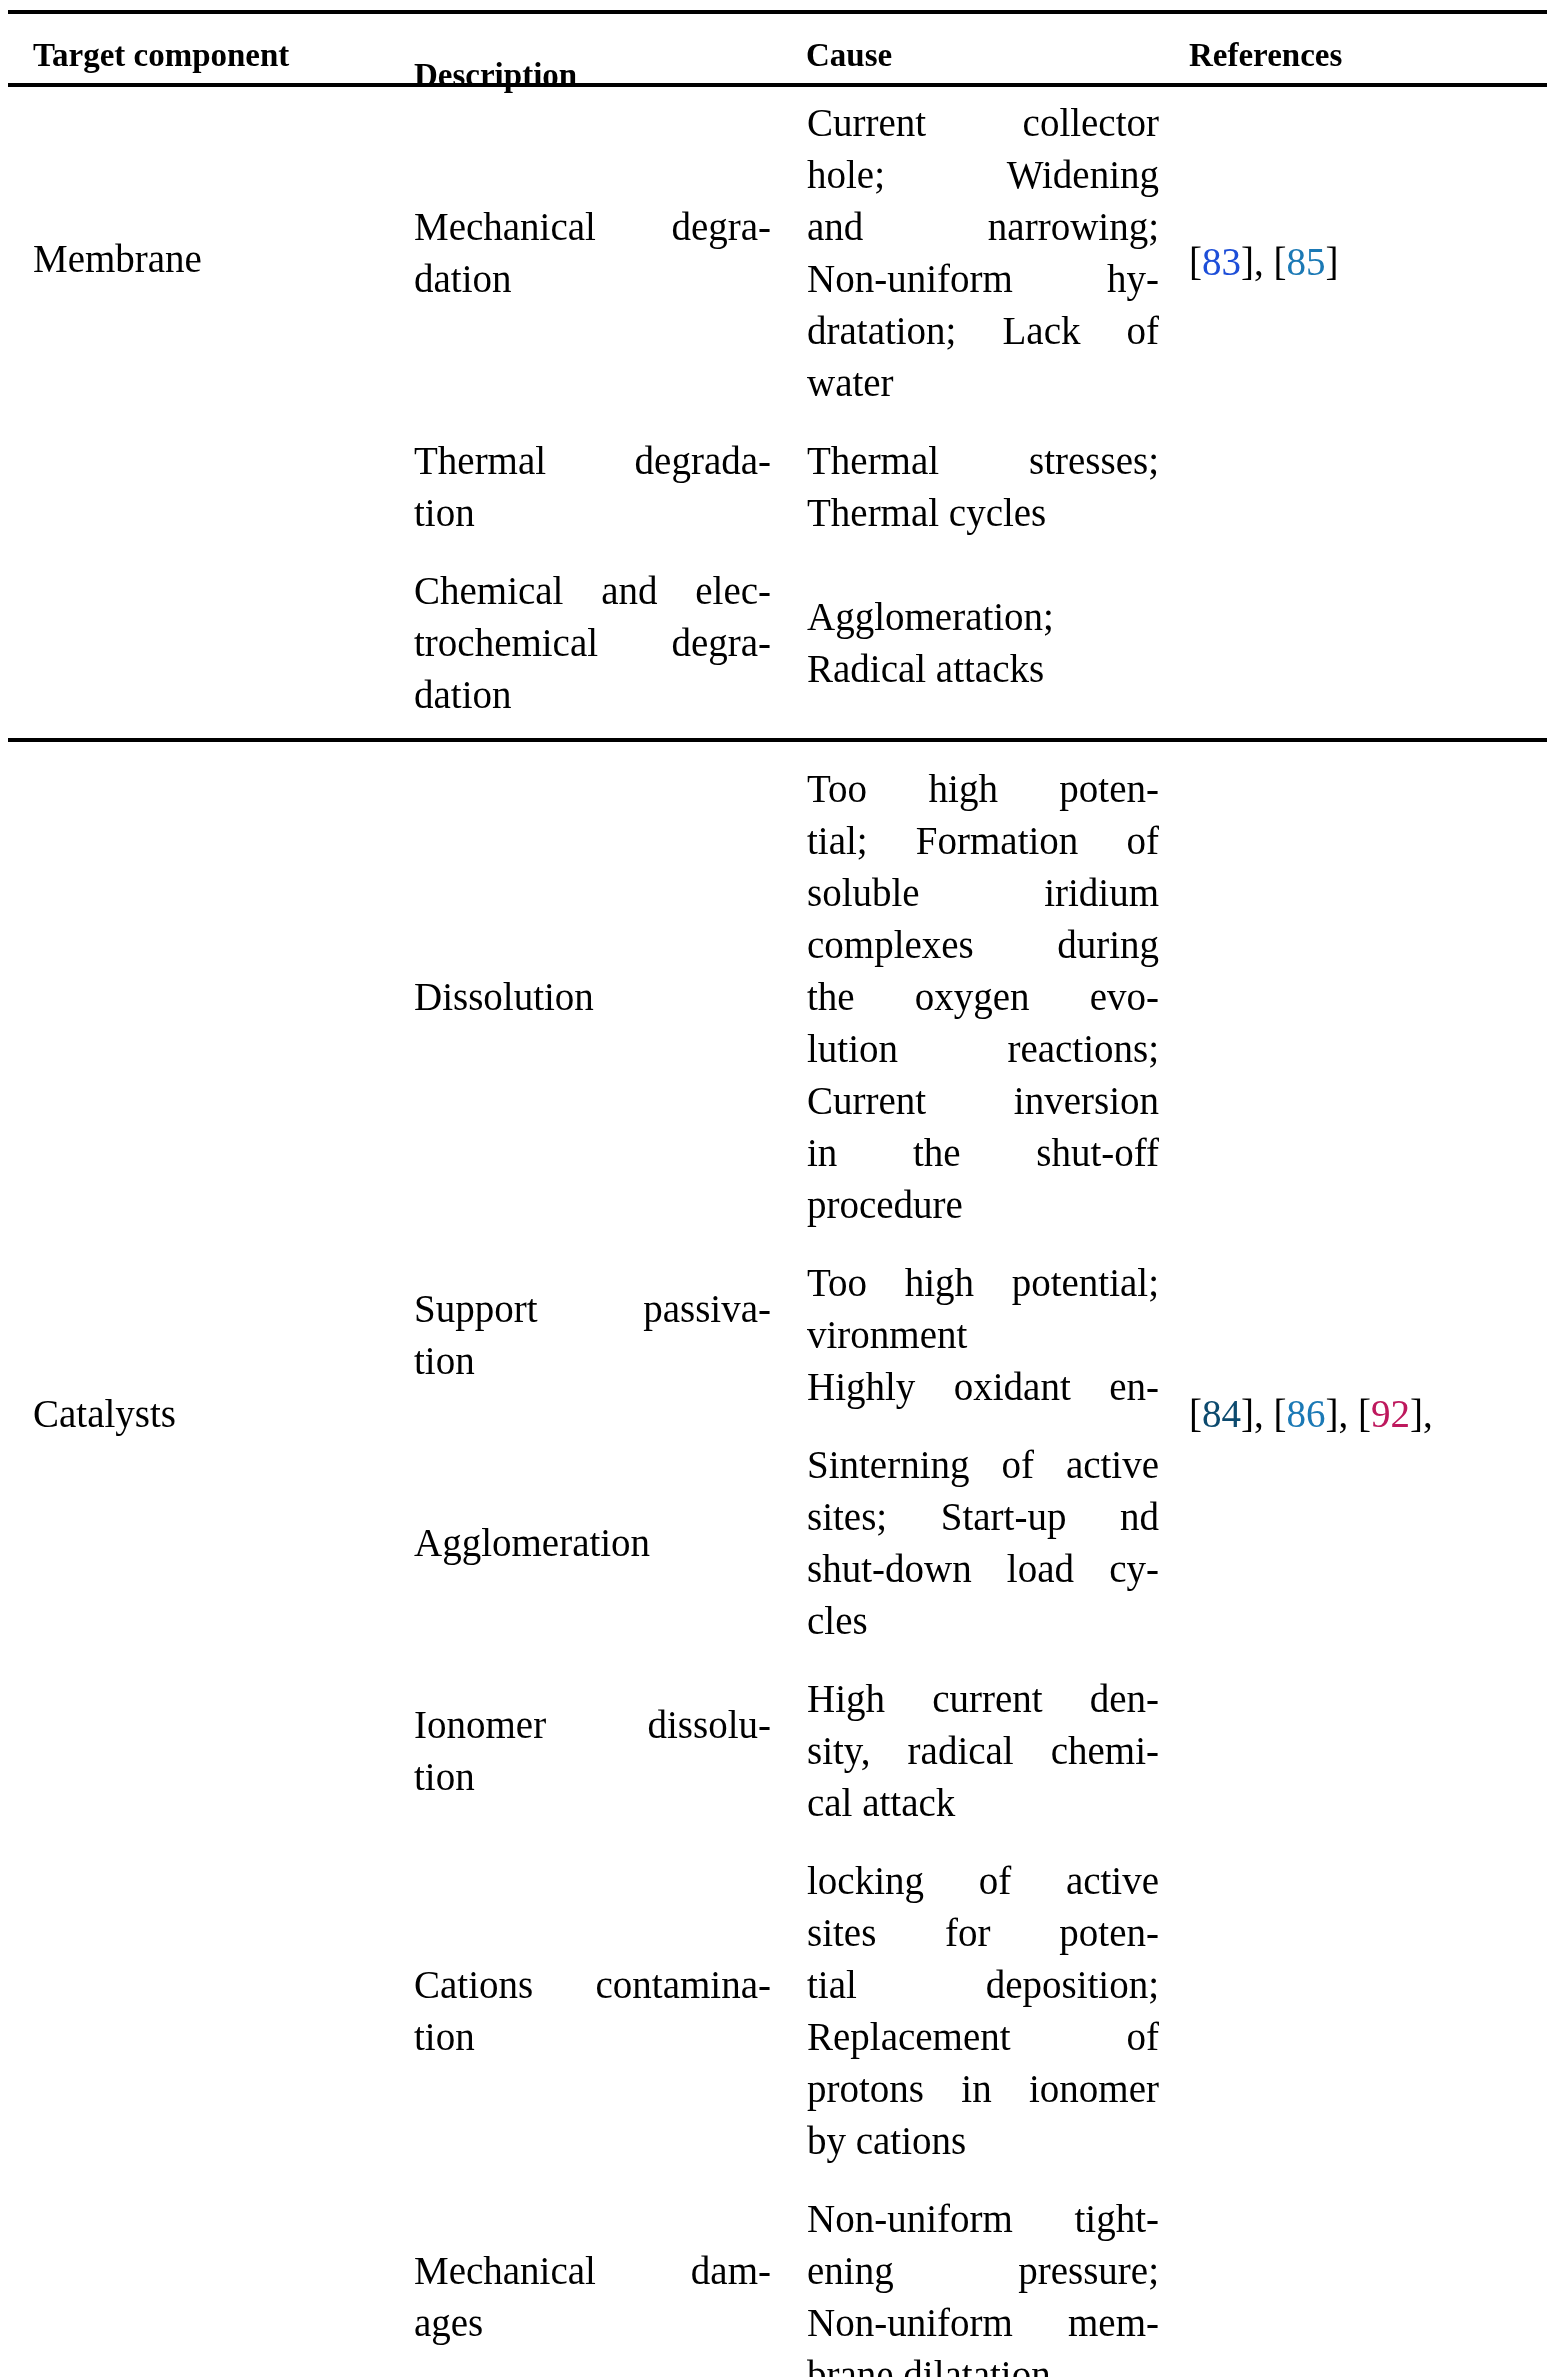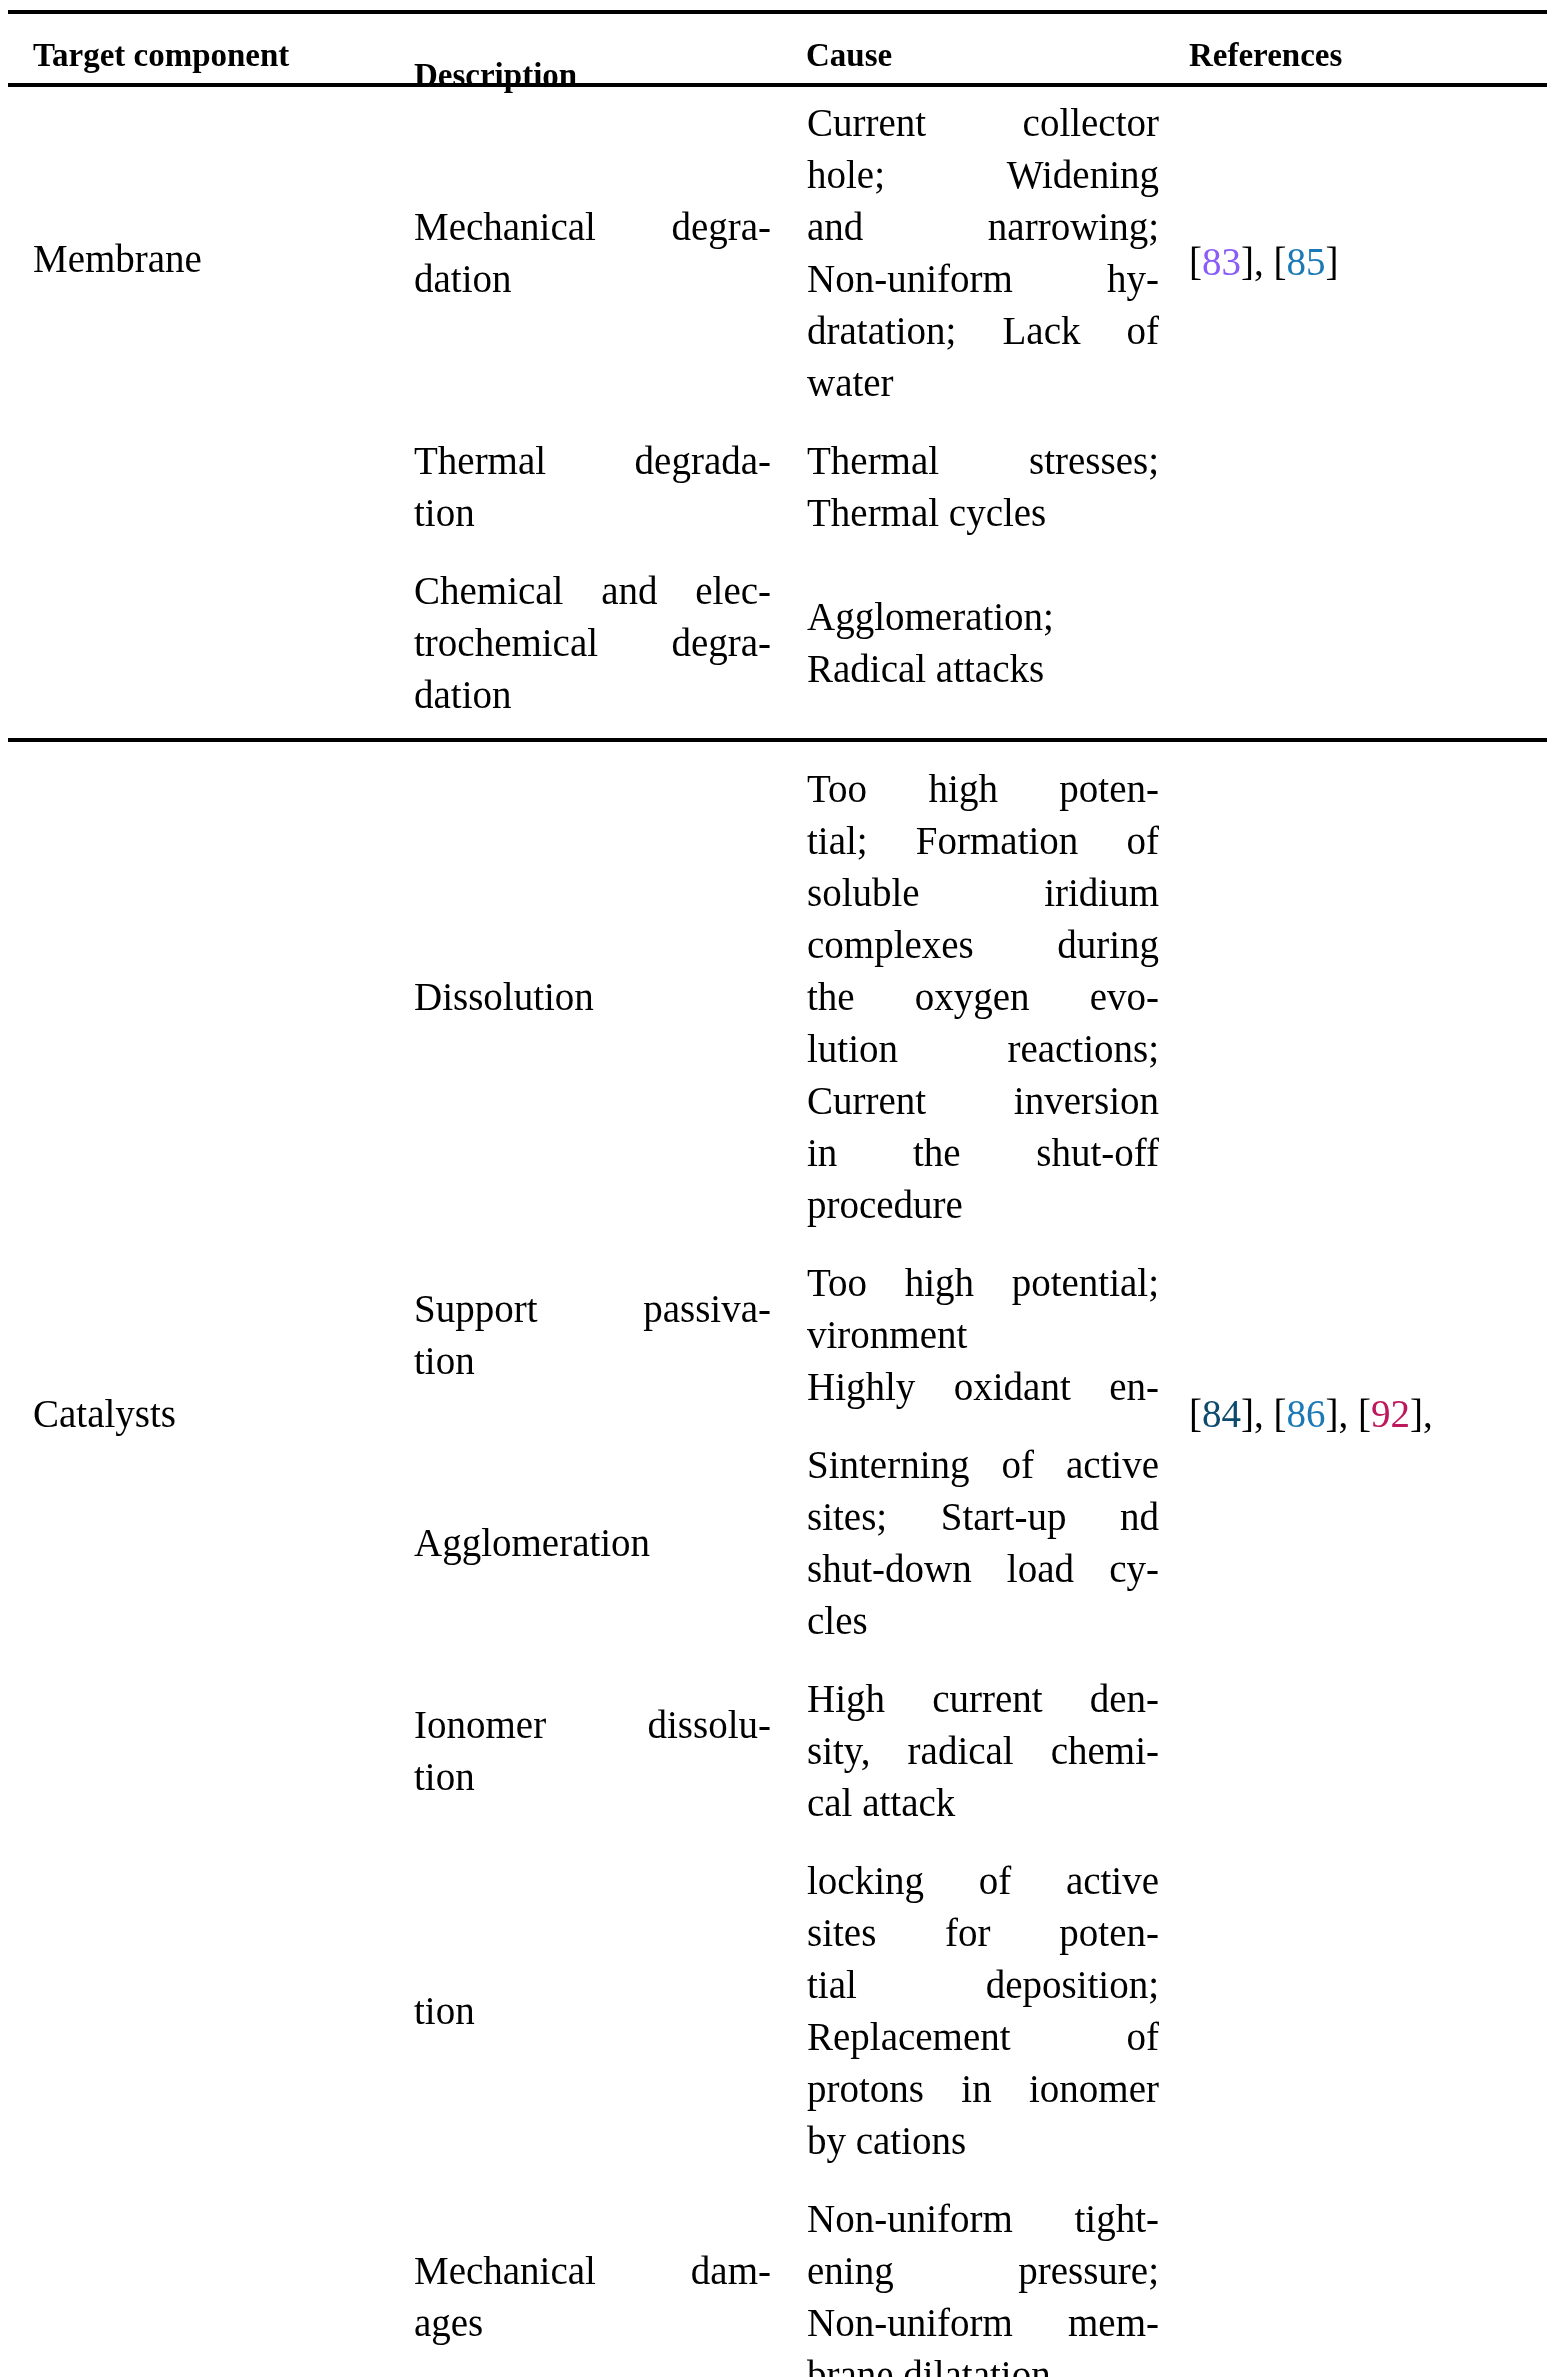--- a/index.html
+++ b/index.html
@@ -144,21 +144,21 @@
             <div class="tline">Chemical and elec-</div>
             <div class="tline">trochemical degra-</div>
             <div class="tline last">dation</div>
           </div>
           <div class="cell-cause">
             <div class="tline">Agglomeration;</div>
             <div class="tline last">Radical attacks</div>
           </div>
         </div>
       </div>
-    <div class="refs-cell" style="top:165px"><span>[</span><a style="color: #8b5cf6;">83</a><span>], </span><span>[</span><a style="color: rgb(27, 121, 181);">85</a><span>]</span></div>
+    <div class="refs-cell" style="top:165px"><span>[</span><a style="color: #1d4ed8;">83</a><span>], </span><span>[</span><a style="color: rgb(27, 121, 181);">85</a><span>]</span></div>
   </div>
 
   <div class="section section-catalysts">
     <div class="component-label" style="top:651px">Catalysts</div>
     <div class="rows">
         <div class="subrow">
           <div class="cell-description">
             <div class="tline last">Dissolution</div>
           </div>
           <div class="cell-cause">
@@ -201,20 +201,21 @@
             <div class="tline last">tion</div>
           </div>
           <div class="cell-cause">
             <div class="tline">High current den-</div>
             <div class="tline">sity, radical chemi-</div>
             <div class="tline last">cal attack</div>
           </div>
         </div>
         <div class="subrow">
           <div class="cell-description">
+            <div class="tline">Cations contamina-</div>
             <div class="tline last">tion</div>
           </div>
           <div class="cell-cause">
             <div class="tline">locking of active</div>
             <div class="tline">sites for poten-</div>
             <div class="tline">tial deposition;</div>
             <div class="tline">Replacement of</div>
             <div class="tline">protons in ionomer</div>
             <div class="tline last">by cations</div>
           </div>

